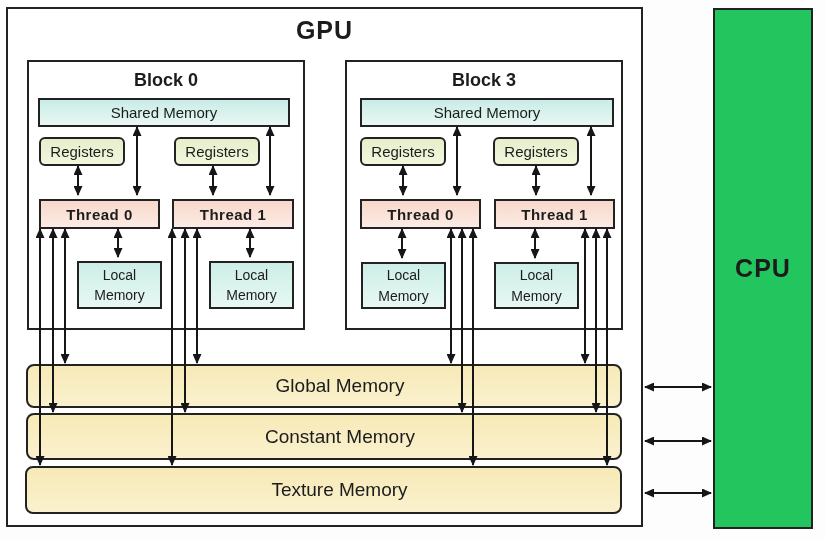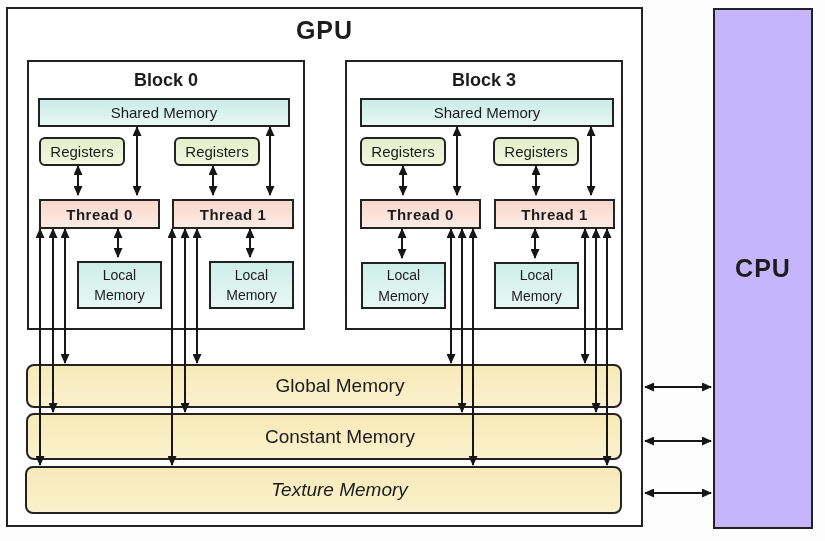--- a/index.html
+++ b/index.html
@@ -5,21 +5,21 @@
   html,body{margin:0;padding:0;background:#ffffff;}
   .canvas{
     position:relative;width:825px;height:541px;background:#fdfdfd;
     font-family:"Liberation Sans", sans-serif;color:#1c1c1c;overflow:hidden;
   }
   .bx{position:absolute;box-sizing:border-box;border:2px solid #222222;
       display:flex;align-items:center;justify-content:center;text-align:center;}
   .gpu-box{left:6px;top:7px;width:637px;height:520px;background:#ffffff;}
   .gpu-label{position:absolute;left:6px;top:16px;width:637px;text-align:center;
       font-size:25px;font-weight:bold;letter-spacing:1px;}
-  .cpu-box{left:713px;top:8px;width:100px;height:521px;background:#c4b5fd;
+  .cpu-box{left:713px;top:8px;width:100px;height:521px;background:#22c55e;
       font-size:25px;font-weight:bold;letter-spacing:1px;}
   .block{background:#ffffff;}
   .block-0{left:27px;top:60px;width:278px;height:270px;}
   .block-1{left:345px;top:60px;width:278px;height:270px;}
   .block-title{position:absolute;top:8px;left:0;width:100%;text-align:center;
       font-size:18px;font-weight:bold;}
   .shared{background:linear-gradient(180deg,#c9ece6 0%,#e9f8f3 100%);font-size:15px;}
   .b0-shared{left:9px;top:36px;width:252px;height:29px;}
   .b1-shared{left:13px;top:36px;width:254px;height:29px;}
   .registers{background:linear-gradient(180deg,#e6eecb 0%,#f2f7dd 100%);font-size:15px;border-radius:6px;}
@@ -36,21 +36,21 @@
   .local{background:linear-gradient(180deg,#cdeee7 0%,#e7f8f3 100%);
       font-size:14px;line-height:1.45;padding:0 2px;}
   .b0-locL{left:48px;top:199px;width:85px;height:48px;}
   .b0-locR{left:180px;top:199px;width:85px;height:48px;}
   .b1-locL{left:14px;top:200px;width:85px;height:47px;}
   .b1-locR{left:147px;top:200px;width:85px;height:47px;}
   .membar{background:linear-gradient(180deg,#f7eab8 0%,#faf1cd 100%);
       font-size:19px;padding-left:32px;border-radius:8px;}
   .bar-global{left:26px;top:364px;width:596px;height:44px;}
   .bar-constant{left:26px;top:413px;width:596px;height:47px;}
-  .bar-texture{left:25px;top:466px;width:597px;height:48px;font-style:italic;}
+  .bar-texture{left:25px;top:466px;width:597px;height:48px;}
   .arrows{position:absolute;left:0;top:0;width:825px;height:541px;pointer-events:none;}
 </style>
 </head>
 <body>
 
 <div class="canvas">
 
   <div class="bx gpu-box"></div>
   <div class="gpu-label">GPU</div>
 

